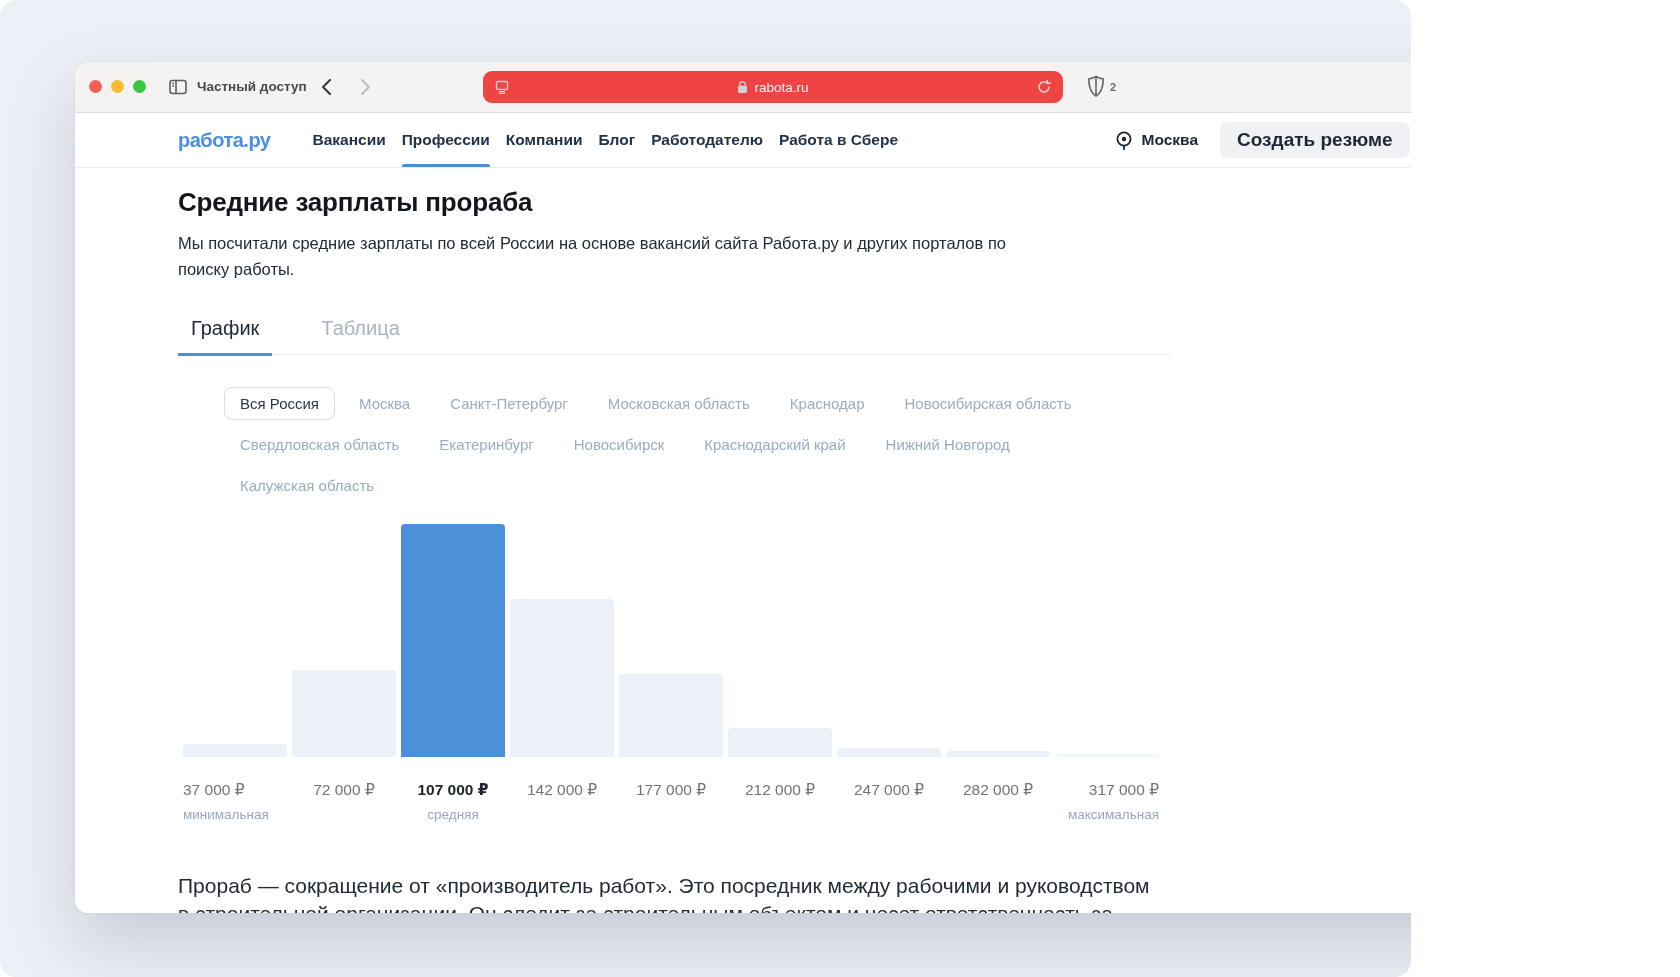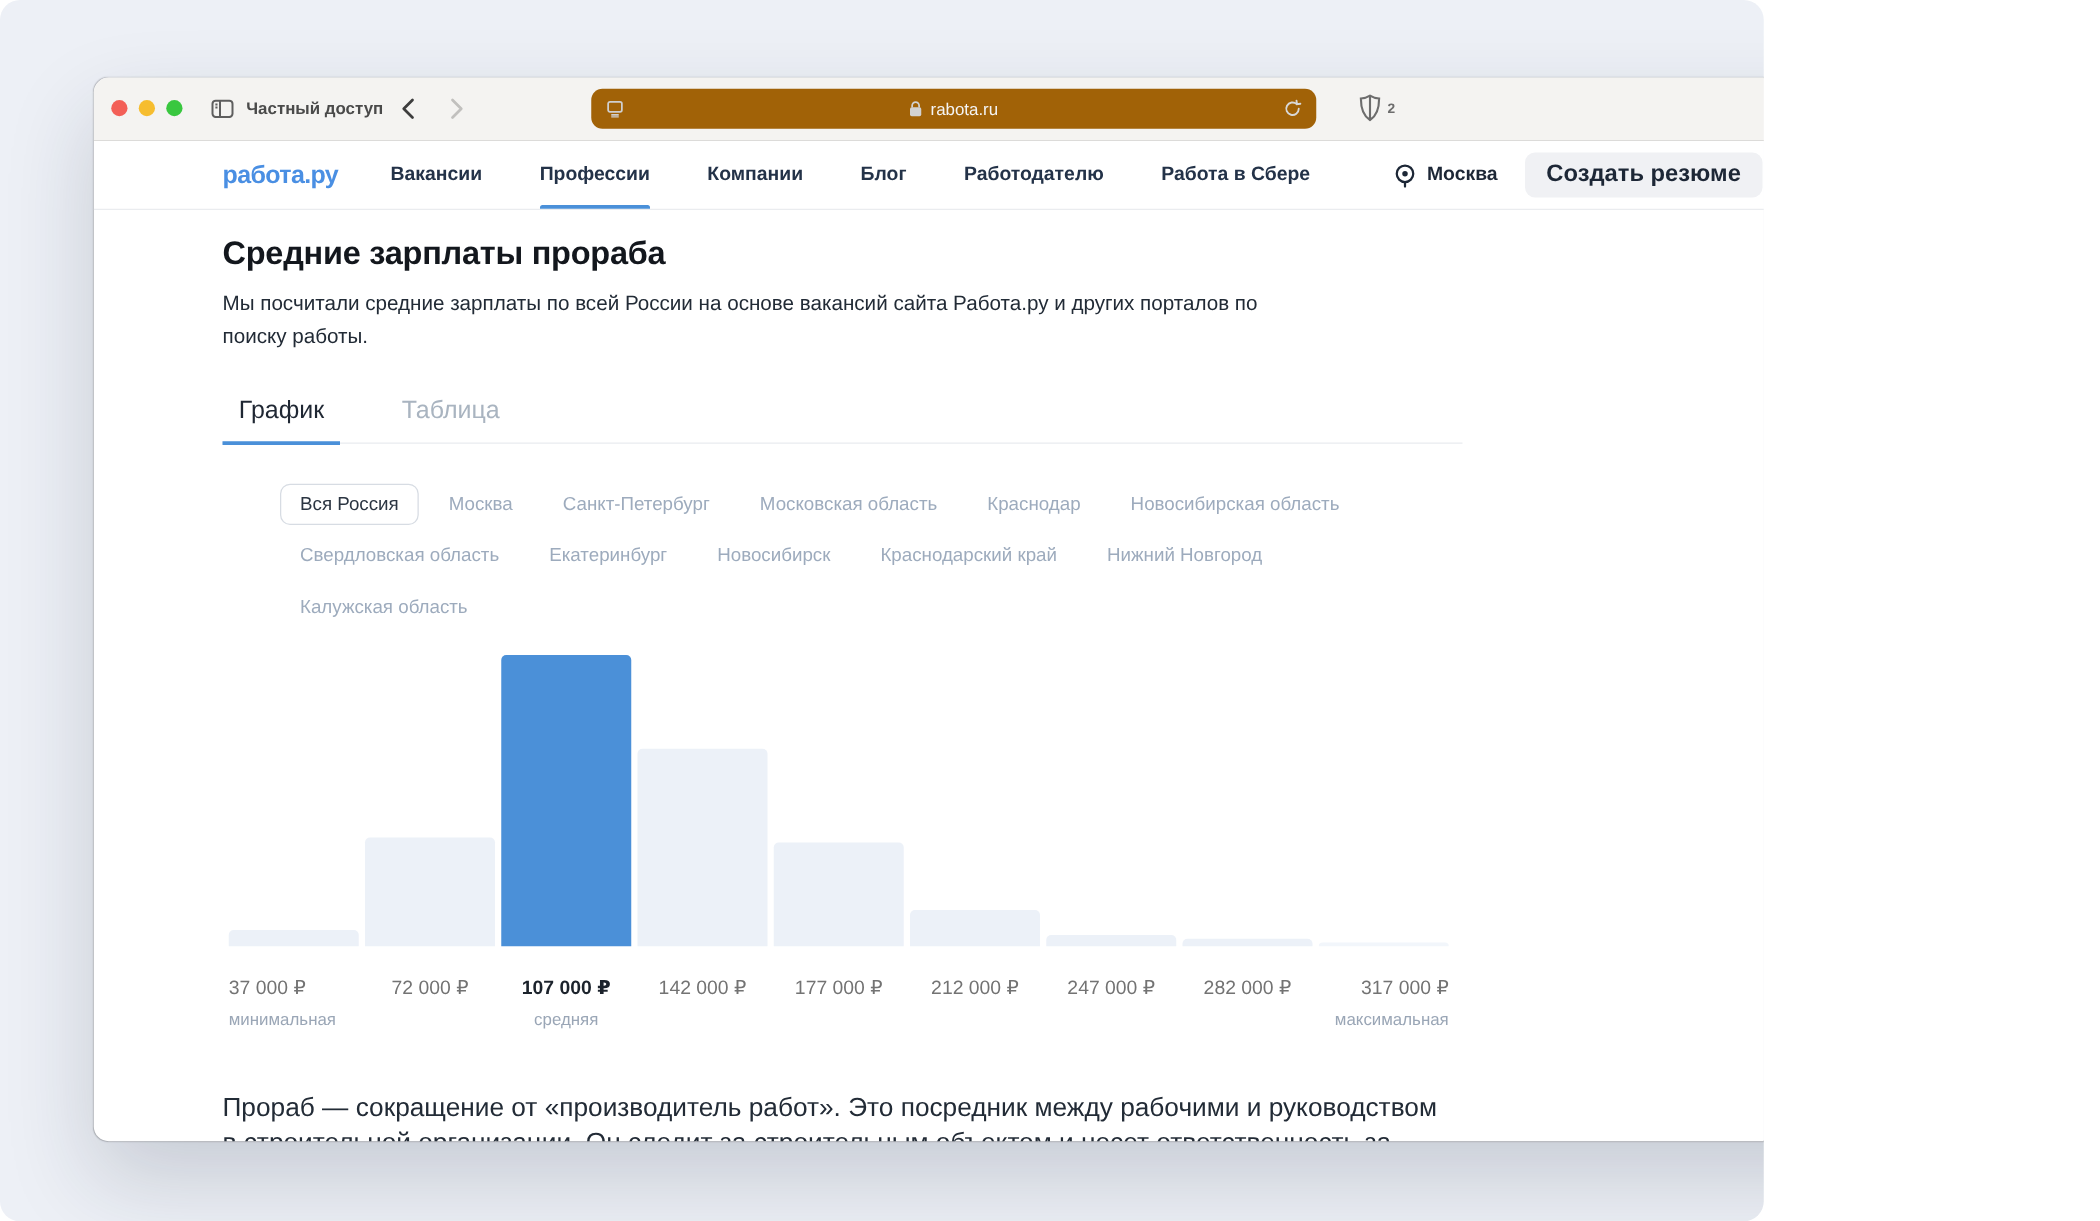--- a/index.html
+++ b/index.html
@@ -15,33 +15,33 @@
   .lights{position:absolute;left:14px;top:18px;display:flex;gap:9px;}
   .light{width:13px;height:13px;border-radius:50%;}
   .light.red{background:#f35f57;}
   .light.yellow{background:#f6bd2f;}
   .light.green{background:#39c73f;}
   .sidebar-ic{position:absolute;left:93px;top:15px;}
   .private{position:absolute;left:122px;top:17px;font-size:13.5px;font-weight:700;color:#4a4a4a;}
   .chev{position:absolute;top:14px;}
   .chev.back{left:242px;}
   .chev.fwd{left:280px;}
-  .url-bar{position:absolute;left:398px;top:9px;width:580px;height:32px;background:#a16207;border-radius:9px;display:flex;align-items:center;}
+  .url-bar{position:absolute;left:408px;top:9px;width:580px;height:32px;background:#ef4444;border-radius:9px;display:flex;align-items:center;}
   .url-left-ic{position:absolute;left:12px;top:9px;}
   .url-center{margin:0 auto;display:flex;align-items:center;gap:6px;}
   .url-text{color:#f4f4f4;font-size:13.5px;}
   .reload-ic{position:absolute;right:11px;top:8px;}
   .shield-wrap{position:absolute;left:1012px;top:13px;display:flex;align-items:center;gap:5px;}
   .shield-count{font-size:11px;font-weight:700;color:#6d6d6d;}
   .chrome-right{position:absolute;right:19px;top:13px;display:flex;gap:15px;align-items:center;}
 
   
   .site-header{position:relative;height:54px;display:flex;align-items:center;padding-left:103px;border-bottom:1px solid #eaecef;background:#fff;}
   .logo{font-size:20px;font-weight:700;color:#4a8fe3;letter-spacing:-.5px;cursor:pointer;}
-  .nav{display:flex;gap:46px;margin-left:42px;height:54px;align-items:center;}
+  .nav{display:flex;gap:16px;margin-left:42px;height:54px;align-items:center;}
   .nav-item{position:relative;height:54px;display:flex;align-items:center;font-size:15.5px;font-weight:600;color:#233248;cursor:pointer;}
   .nav-item.active::after{content:"";position:absolute;left:0;right:0;bottom:0;height:3px;background:#4a90d9;border-radius:2px 2px 0 0;}
   .header-right{margin-left:auto;padding-right:122px;display:flex;align-items:center;}
   .loc{display:flex;align-items:center;gap:8px;font-size:15.5px;font-weight:600;color:#1d2736;cursor:pointer;}
   .btn-resume{margin-left:22px;height:36px;padding:0 17px;background:#f0f1f4;border:none;border-radius:8px;
               font-family:inherit;font-size:19px;font-weight:600;color:#1d2736;cursor:pointer;}
   .login{margin-left:26px;font-size:15.5px;font-weight:600;color:#1d2736;cursor:pointer;}
 
   
   .content{padding-left:103px;}

